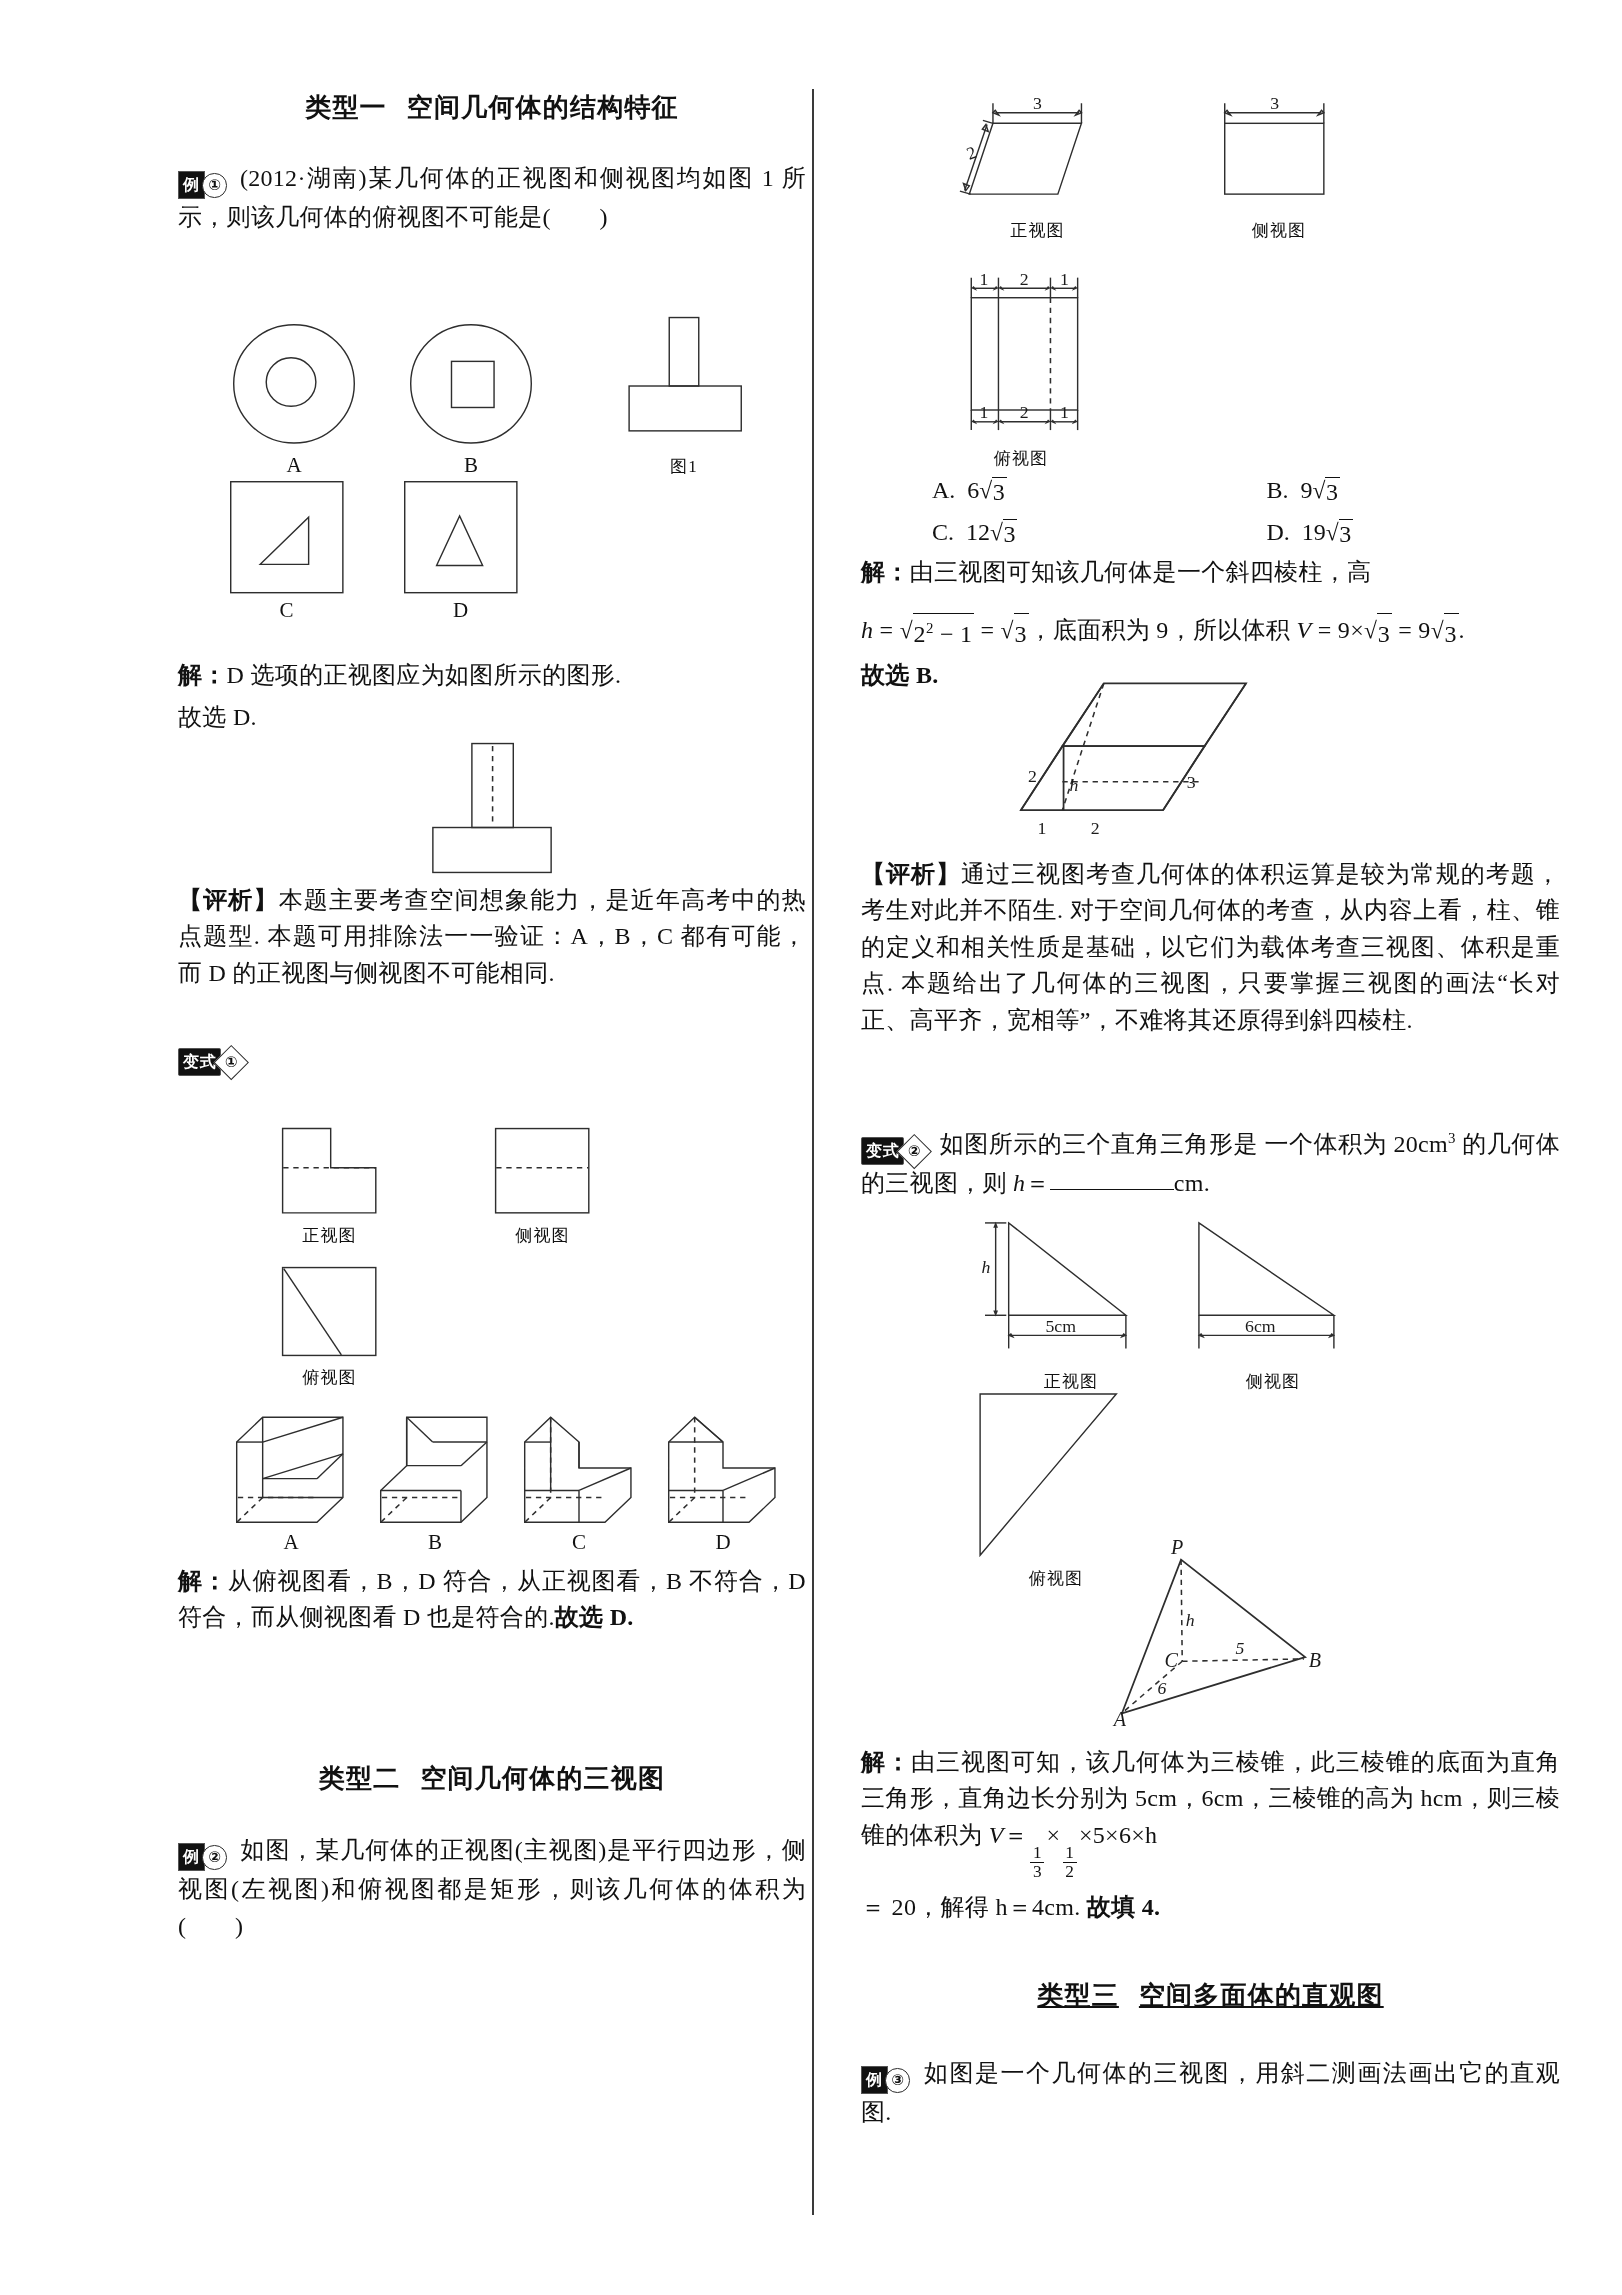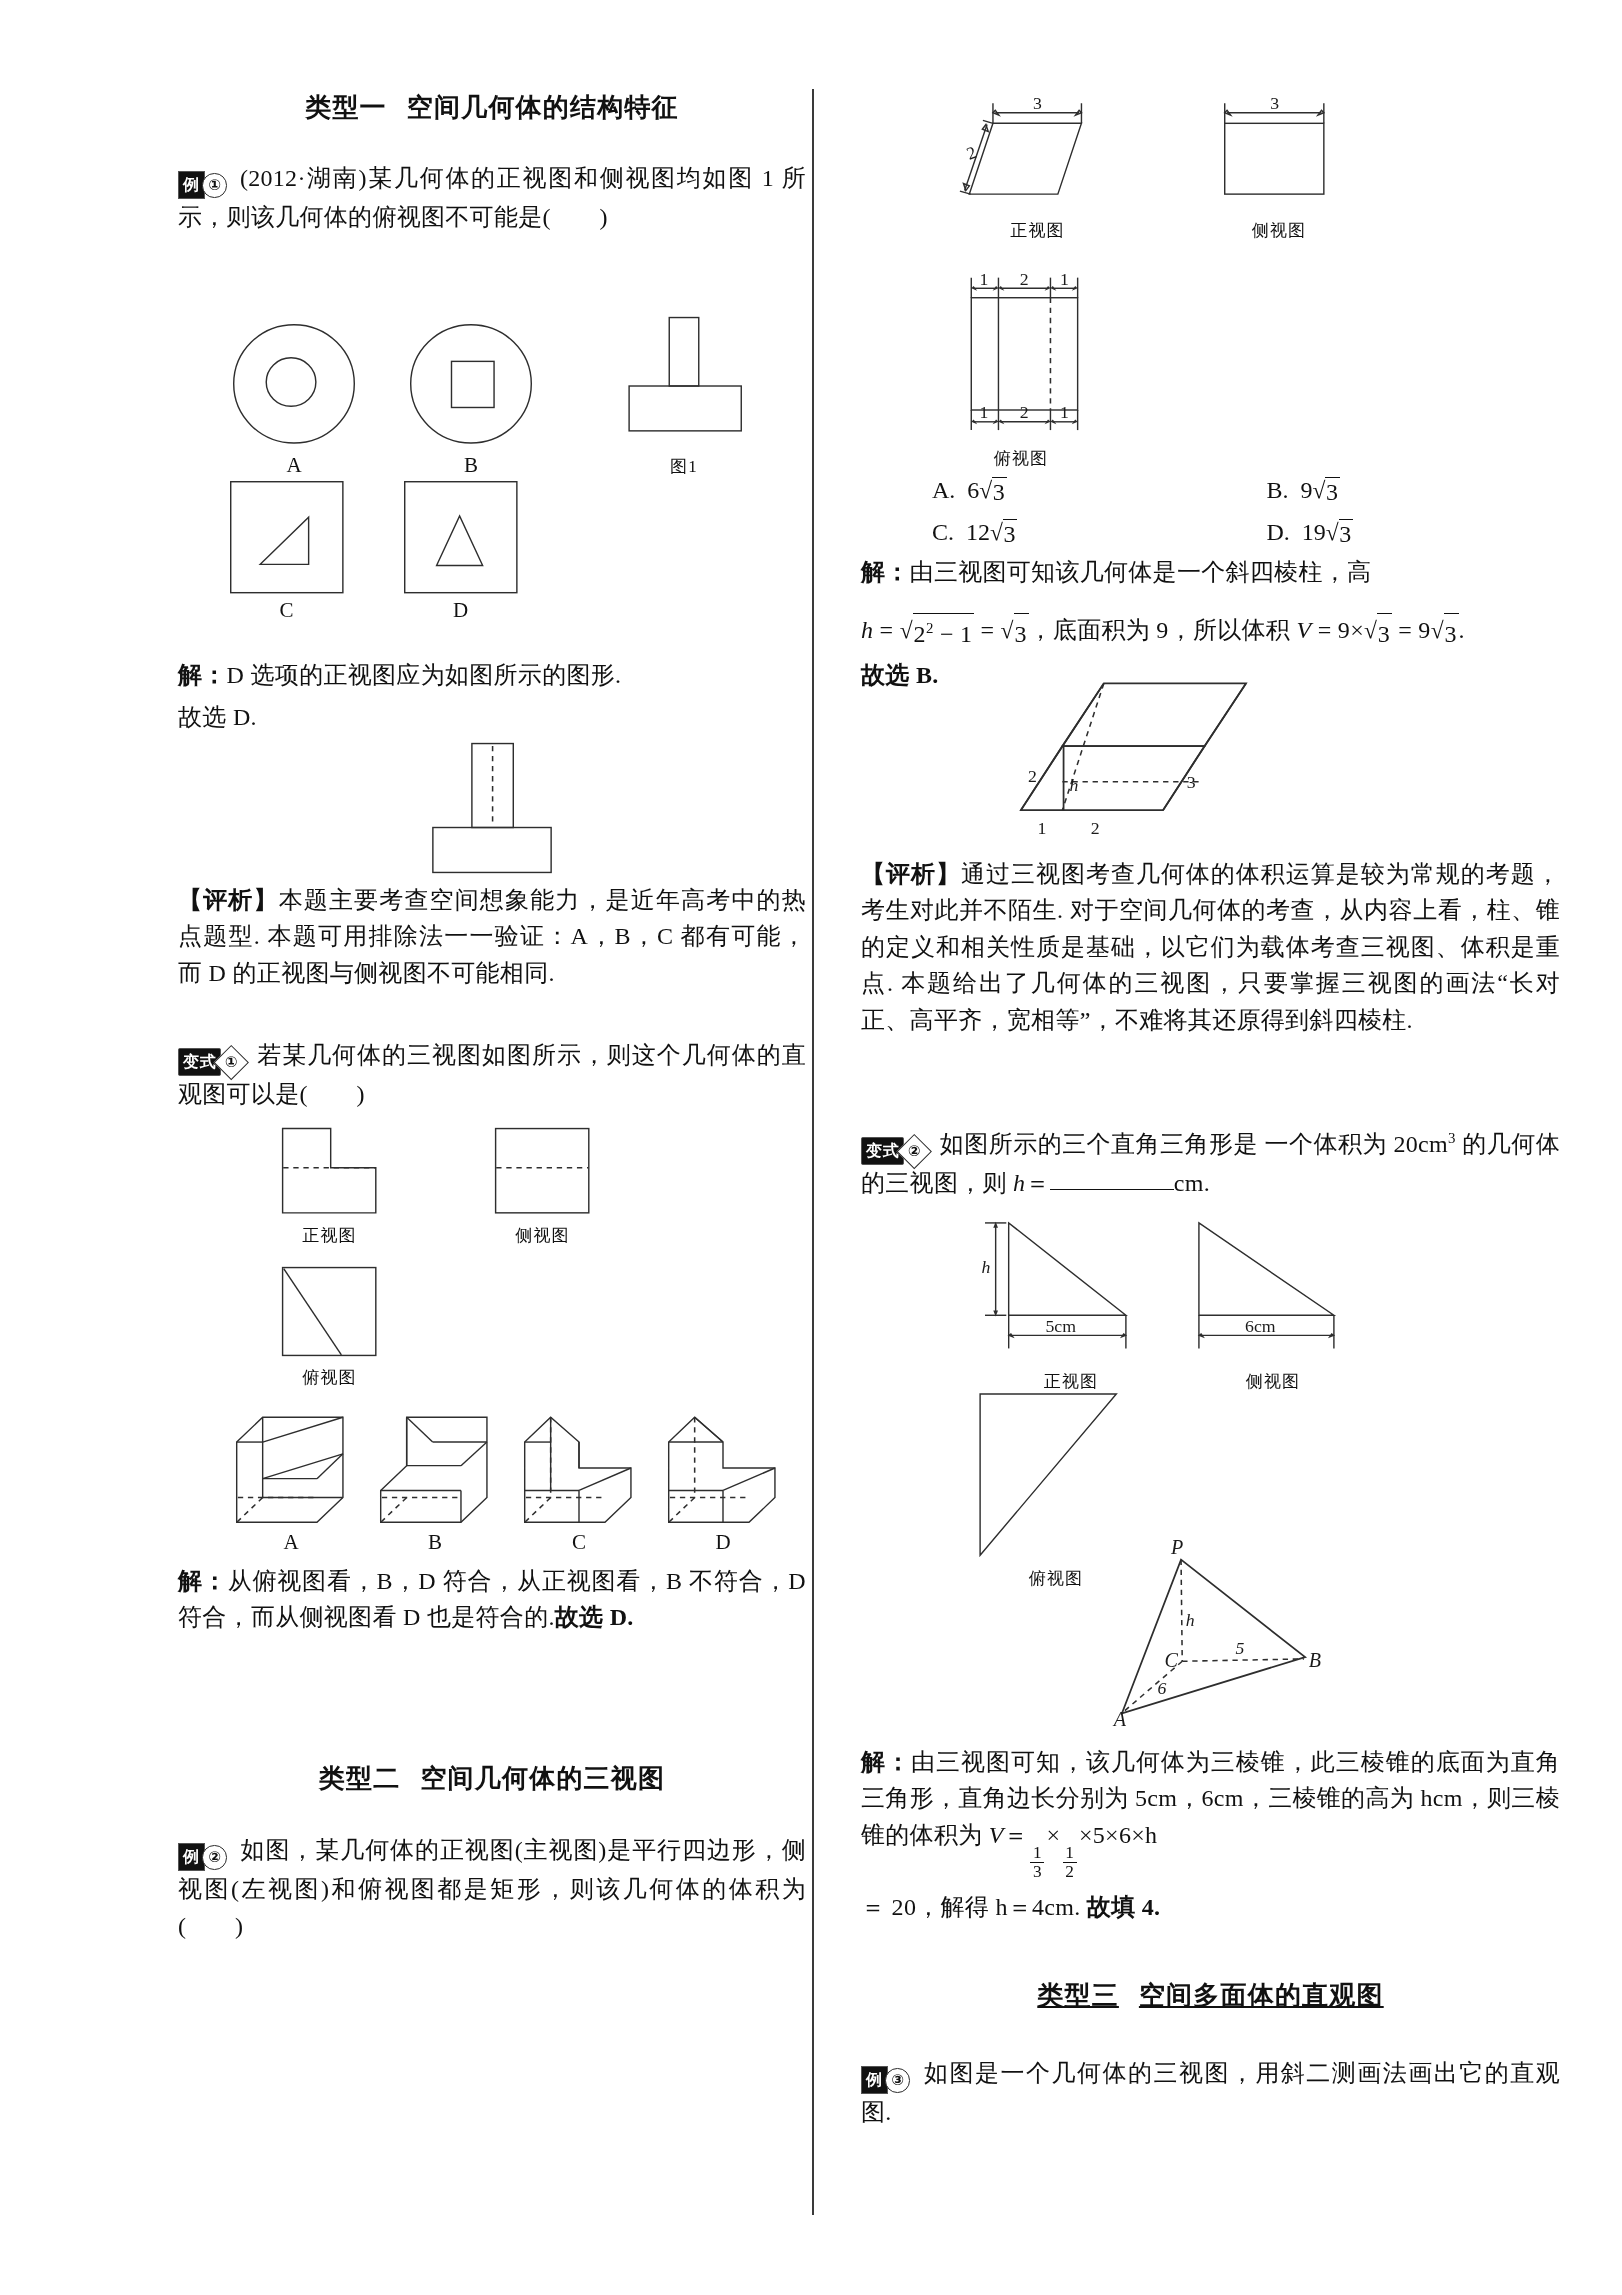--- a/index.html
+++ b/index.html
@@ -173,21 +173,21 @@
       </p>
     </div>
 
     <div style="position:absolute;top:1037px;left:0;width:628px;">
       <p class="para">
         <span class="badge var">
           <span class="bx">变式</span>
           <span class="circ">
               <span>①</span>
             </span>
-        </span><span>若某几何体的三视图如图所示，则这个几何体的直观图可以是(　　)</span>
+        </span>
       </p>
     </div>
 
     <div style="position:absolute;top:1125px;left:83px;width:533px;">
       <div class="figrow" style="justify-content:flex-start;gap:112px;padding-left:18px;">
         <div class="fig">
           <svg width="101" height="92" viewBox="0 0 170 155">
             <path class="ln-thin" d="M6 6 L87 6 L87 72 L163 72 L163 148 L6 148 Z"></path>
             <line class="dash-s" x1="7" y1="72" x2="163" y2="72"></line>
           </svg>

